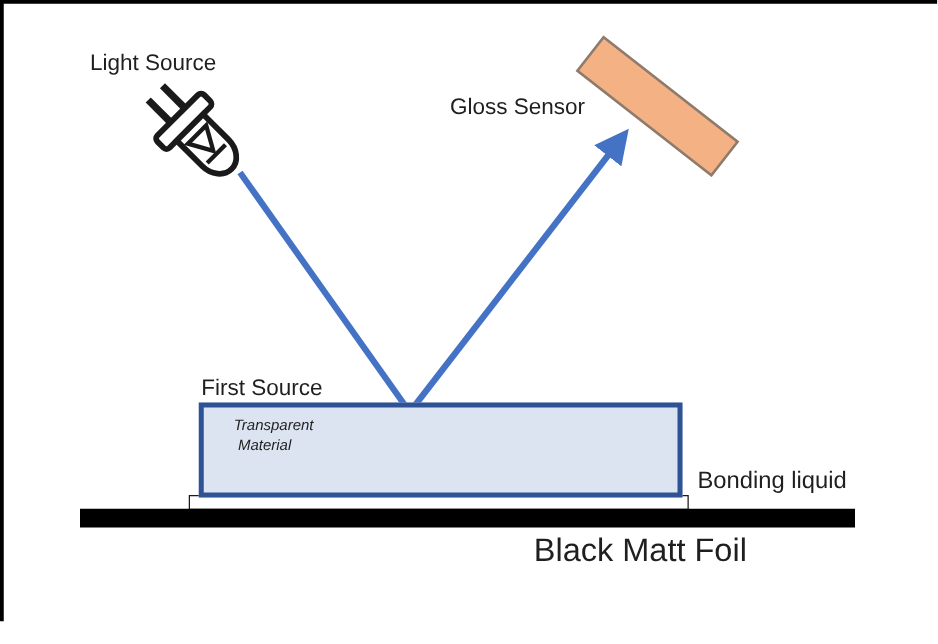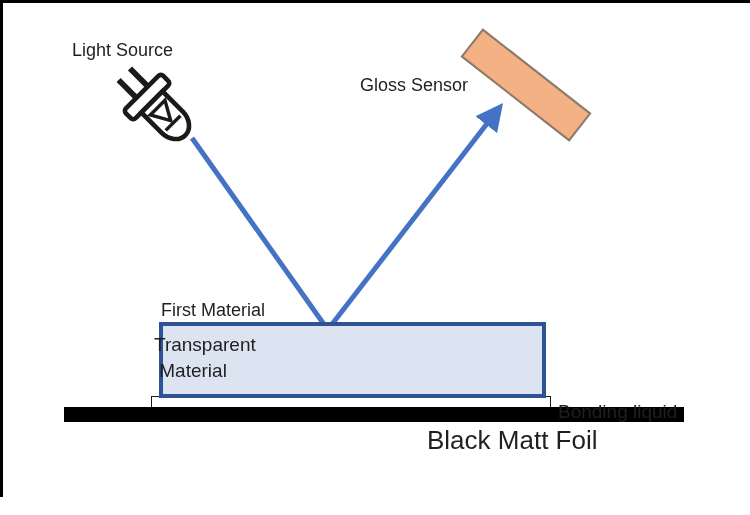--- a/index.html
+++ b/index.html
@@ -16,30 +16,31 @@
   #canvas{
     position:relative;width:750px;height:515px;background:#ffffff;
     overflow:hidden;font-family:"Liberation Sans",sans-serif;color:var(--c-text);
   }
   .frame-top{position:absolute;left:0;top:0;width:750px;height:3px;background:var(--c-frame);}
   .frame-left{position:absolute;left:0;top:0;width:3px;height:497px;background:var(--c-frame);}
   .lbl{position:absolute;white-space:nowrap;font-size:18px;line-height:1.2;}
   .lbl-light{left:72px;top:40px;}
   .lbl-sensor{left:360px;top:75px;}
   .lbl-first{left:161px;top:300px;}
-  .lbl-bonding{left:558px;top:374px;font-size:19px;margin-top:27px;}
+  .lbl-bonding{left:558px;top:374px;font-size:19px;}
   .lbl-foil{left:427px;top:425px;font-size:26px;}
   .material-box{
     position:absolute;left:159px;top:322px;width:387px;height:76px;
     box-sizing:border-box;border:4px solid var(--c-material_border);
     background:var(--c-material_fill);
   }
   .material-label{
-    position:absolute;left:154px;top:332px;font-size:19px;line-height:1.35;
+    position:absolute;left:187px;top:332px;font-size:12px;line-height:1.35;
     white-space:pre-wrap;
+    font-style:italic;
   }
   .bonding-strip{
     position:absolute;left:151px;top:396px;width:400px;height:12px;
     box-sizing:border-box;border:1px solid #1a1a1a;background:#ffffff;
   }
   .foil-bar{
     position:absolute;left:64px;top:407px;width:620px;height:15px;
     background:var(--c-foil);
   }
   .sensor{
@@ -88,17 +89,17 @@
   </svg>
 
   <div class="bonding-strip"></div>
   <div class="foil-bar"></div>
   <div class="material-box"></div>
   <div class="material-label">Transparent
  Material</div>
 
   <div class="lbl lbl-light">Light Source</div>
   <div class="lbl lbl-sensor">Gloss Sensor</div>
-  <div class="lbl lbl-first">First Material</div>
+  <div class="lbl lbl-first">First Source</div>
   <div class="lbl lbl-bonding">Bonding liquid</div>
   <div class="lbl lbl-foil">Black Matt Foil</div>
 
 </div>
 
 </body></html>

